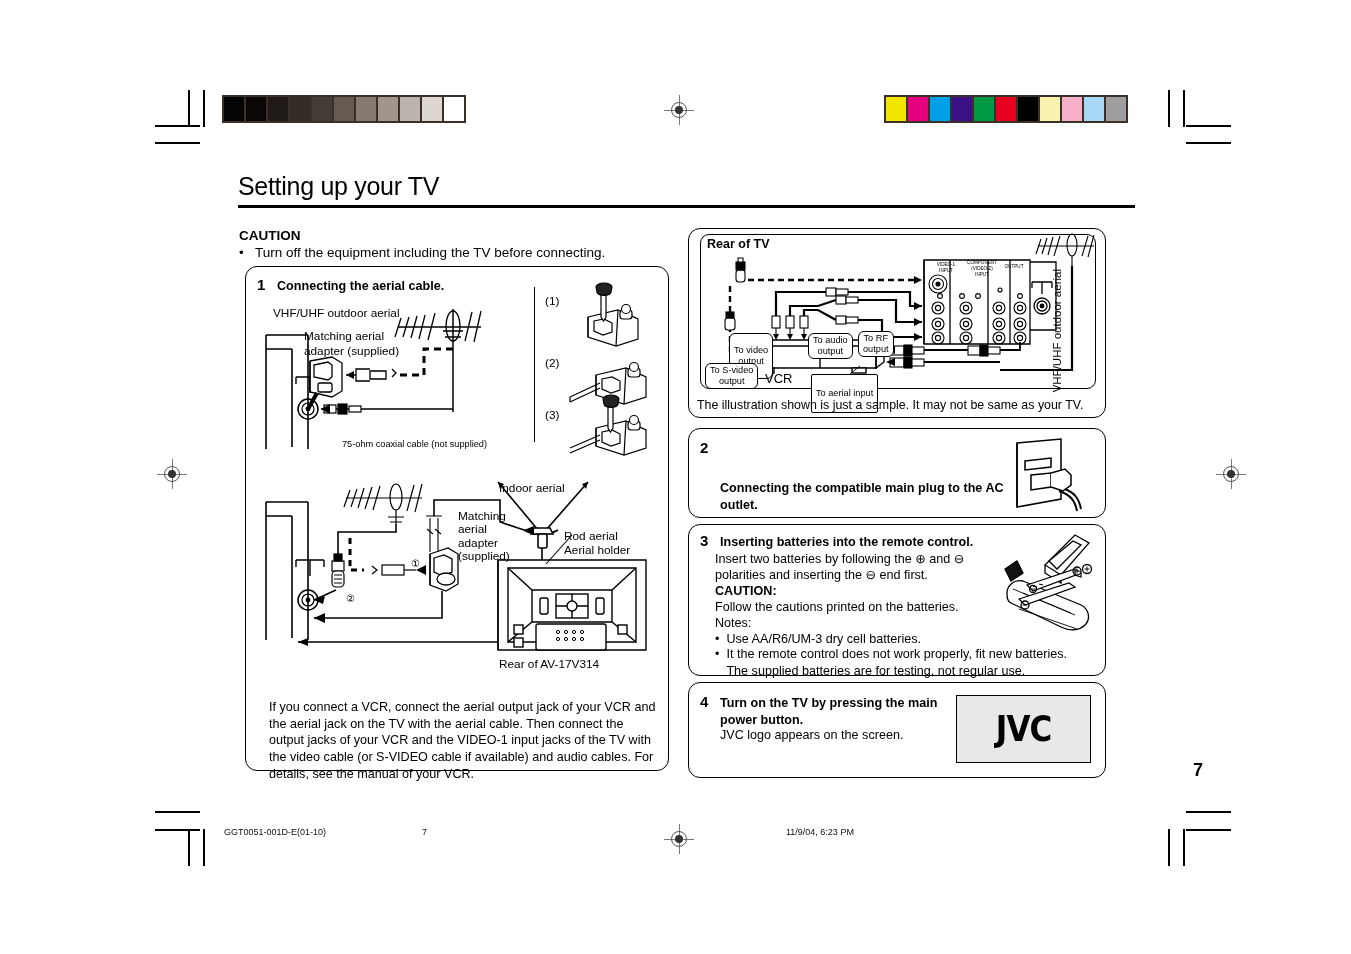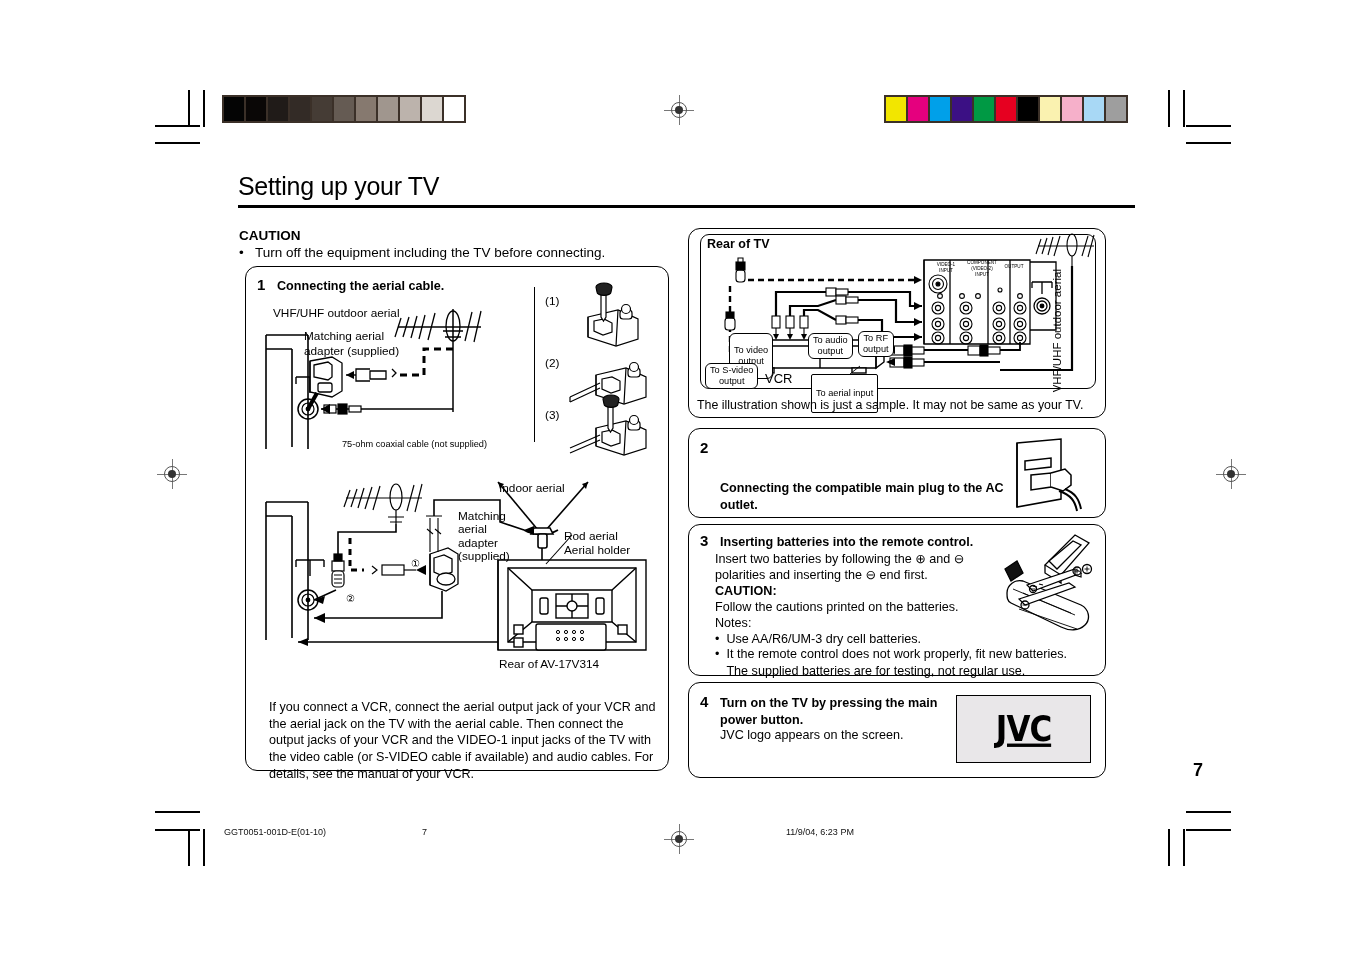--- a/index.html
+++ b/index.html
@@ -96,21 +96,21 @@
     font-size:12.4px; text-align:left;
   }
   .rear-inner {
     position:absolute; left:11px; top:5px; width:396px; height:155px;
     border:1.1px solid #000; border-radius:9px;
   }
 
   .jvc-screen {
     position:absolute; right:14px; top:12px; width:135px; height:68px;
     background:#e9e7e9; border:1.6px solid #000;
-    display:flex; align-items:center; justify-content:center;text-decoration:underline;
+    display:flex; align-items:center; justify-content:center;
   }
   .jvc-logo {
     font-family:"DejaVu Sans", sans-serif;
     font-weight:bold; font-size:31px; letter-spacing:-1px;
     transform:scaleY(1.12);
   }
 
   .page-num {
     position:absolute; right:148px; top:760px; font-size:18px; font-weight:bold;
   }

